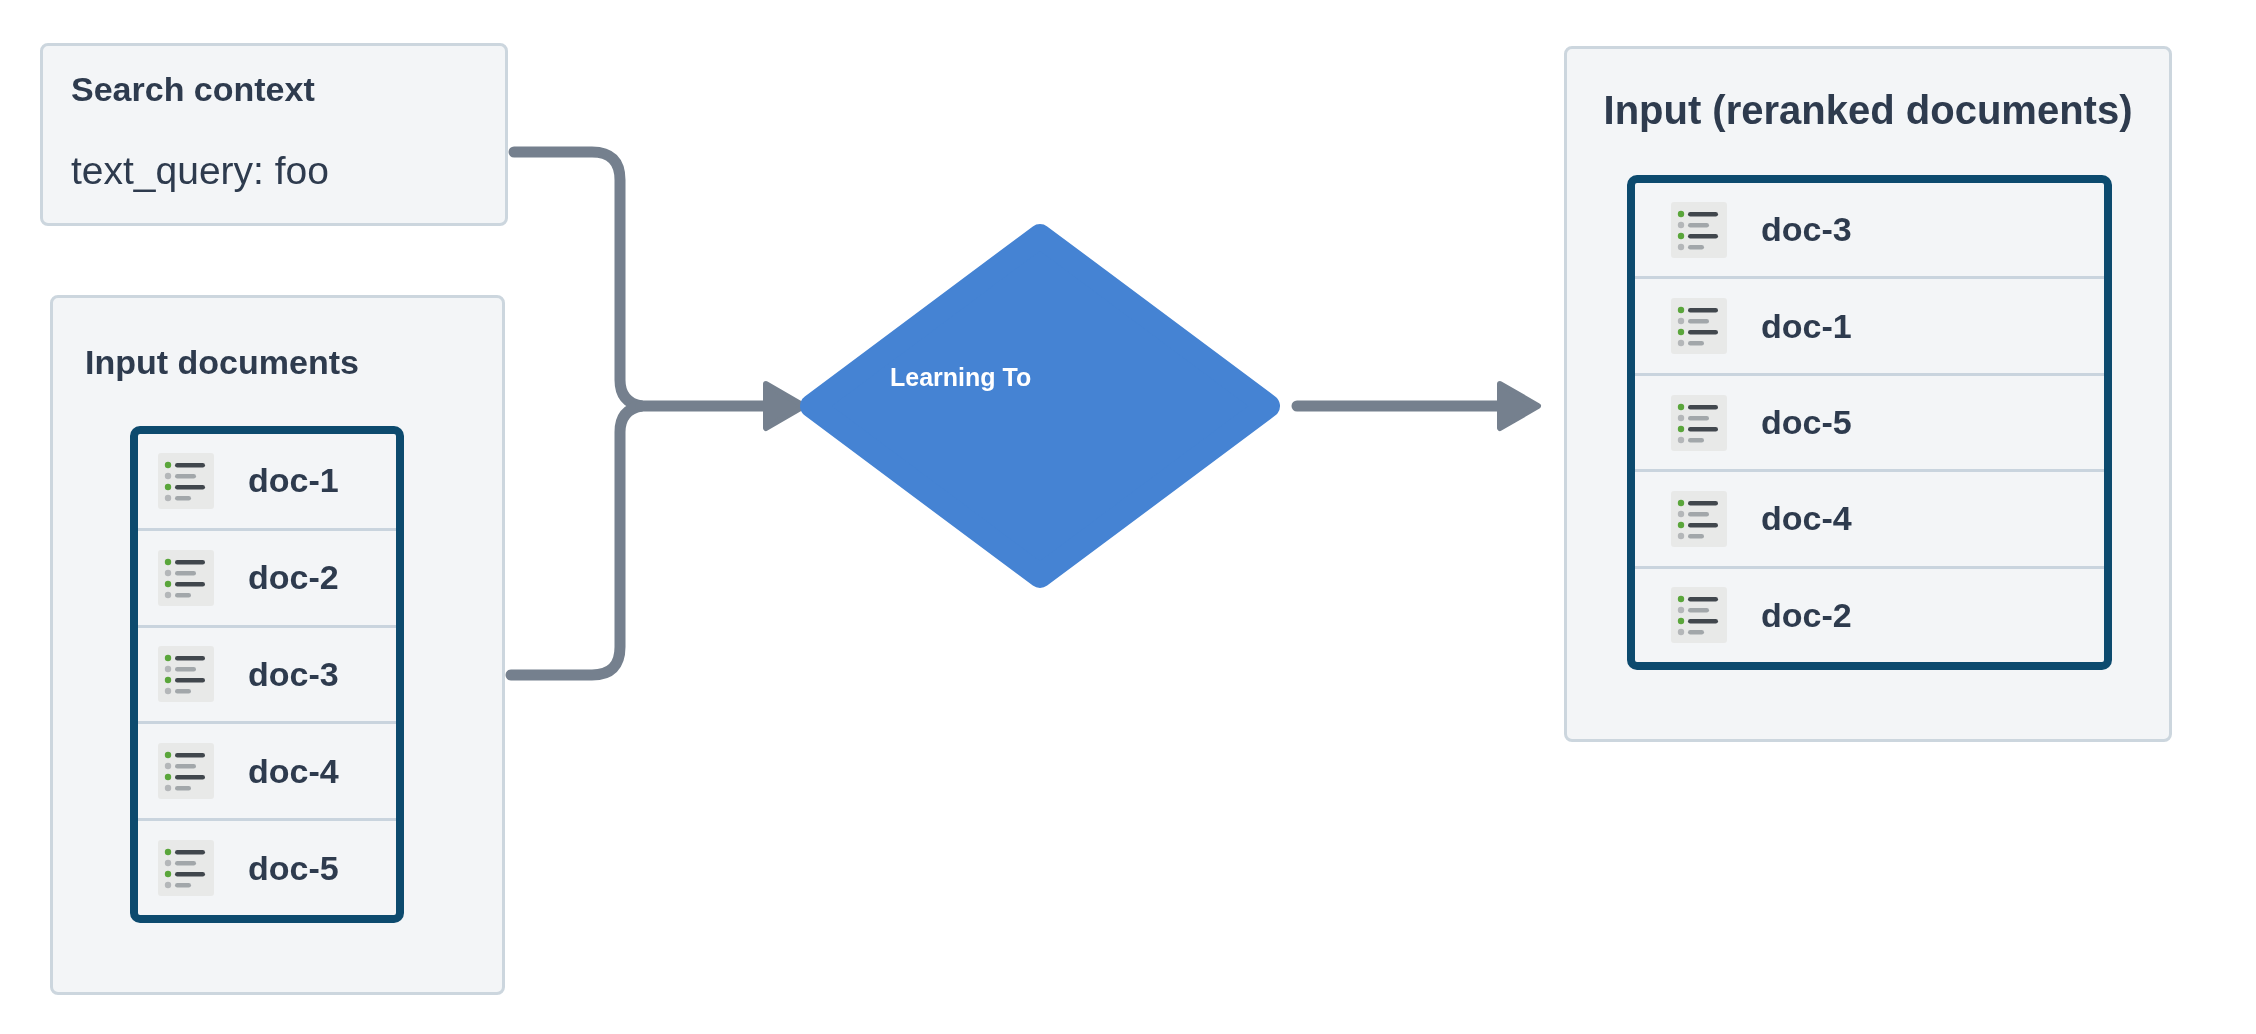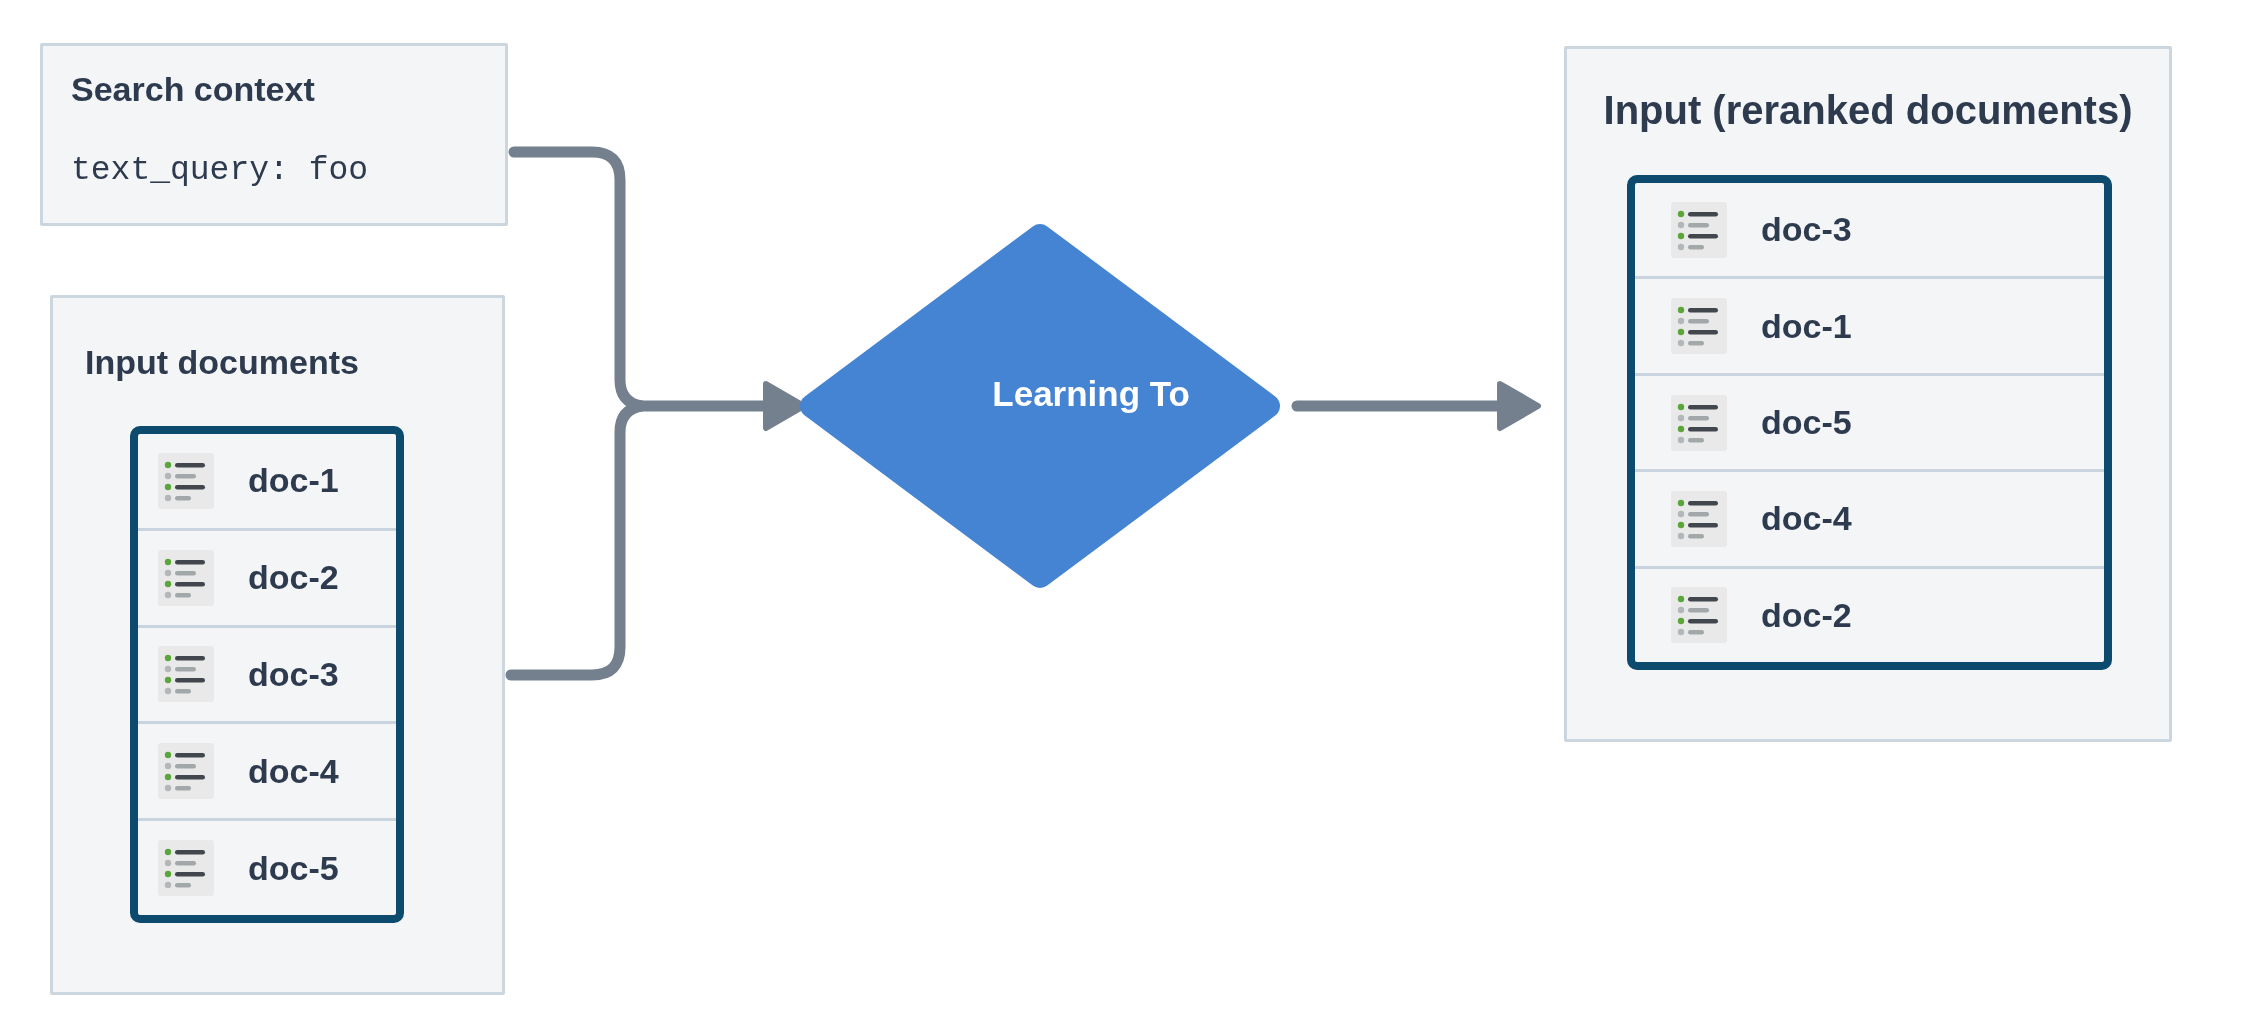--- a/index.html
+++ b/index.html
@@ -14,42 +14,41 @@
     height: 1034px;
     background: #ffffff;
     font-family: "Liberation Sans", "DejaVu Sans", sans-serif;
     color: #2e3b4e;
     overflow: hidden;
   }
   .panel {
     position: absolute;
     background: #f3f5f7;
     border: 3px solid #ccd6de;
-    border-radius: 2px;
+    border-radius: 8px;
   }
   #search-box  { left: 40px;   top: 43px;  width: 468px; height: 183px; }
   #input-box   { left: 50px;   top: 295px; width: 455px; height: 700px; }
   #output-box  { left: 1564px; top: 46px;  width: 608px; height: 696px; }
 
   .panel-title {
     position: absolute;
     font-weight: 700;
     font-size: 34px;
     line-height: 42px;
     white-space: nowrap;
   }
   #search-title { left: 28px; top: 22px; }
   #search-query {
     position: absolute;
     left: 28px; top: 105px;
-    font-size: 33px;
+    font-size: 39px;
     line-height: 40px;
     font-weight: 400;
     white-space: nowrap;
-    font-family: Liberation Mono, monospace;
   }
   #input-title { left: 32px; top: 43px; }
   #output-title {
     left: 0; right: 0;
     top: 37px;
     text-align: center;
     font-size: 40px;
     line-height: 48px;
   }
 
@@ -89,26 +88,26 @@
     position: absolute;
     left: 0; top: 0;
     width: 2256px;
     height: 1034px;
     pointer-events: none;
   }
 
   #diamond-label {
     position: absolute;
     left: 890px;
-    top: 366px;
+    top: 349px;
     width: 300px;
-    text-align: right;
+    text-align: left;
     color: #ffffff;
     font-weight: 700;
-    font-size: 35px;
+    font-size: 25px;
     line-height: 56px;
   }
 </style>
 </head>
 <body>
 
 <div id="canvas">
 
   <div id="search-box" class="panel">
     <div id="search-title" class="panel-title">Search context</div>

